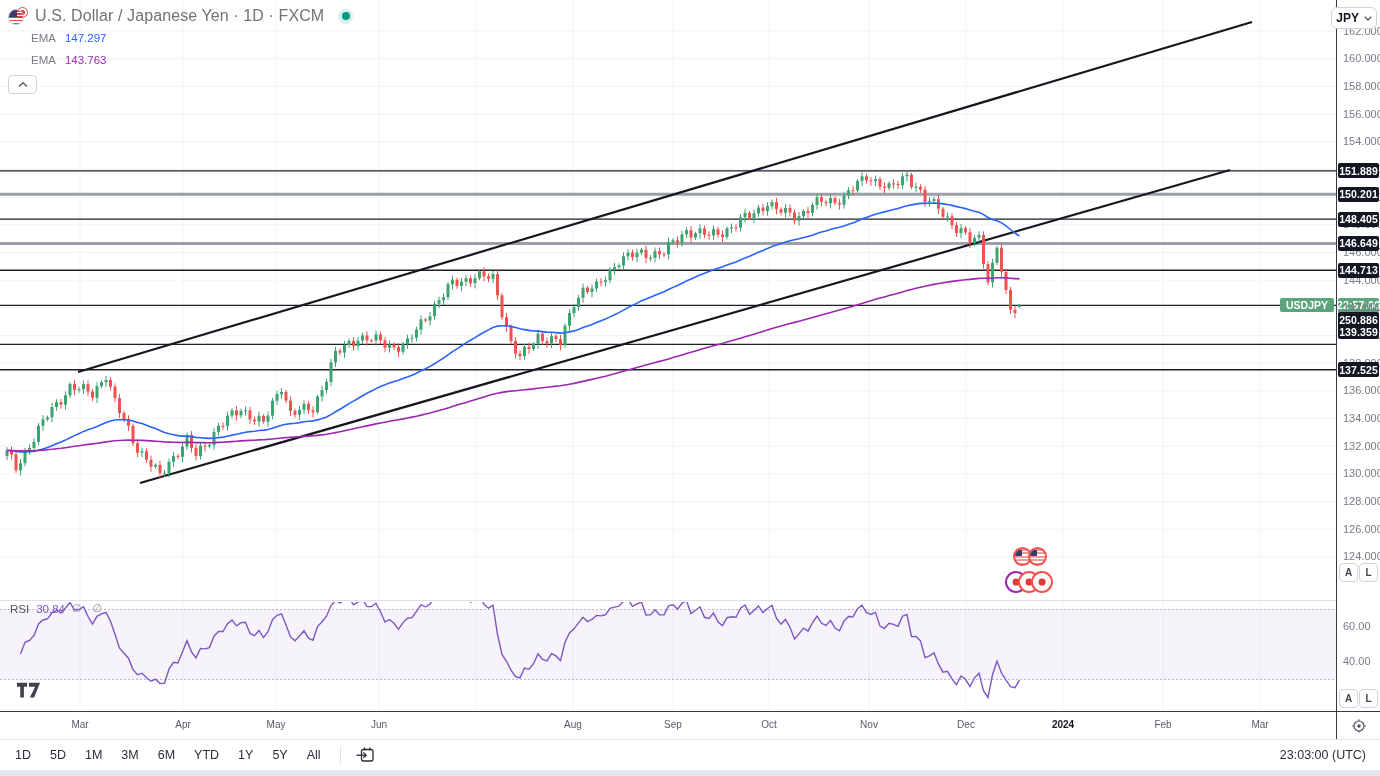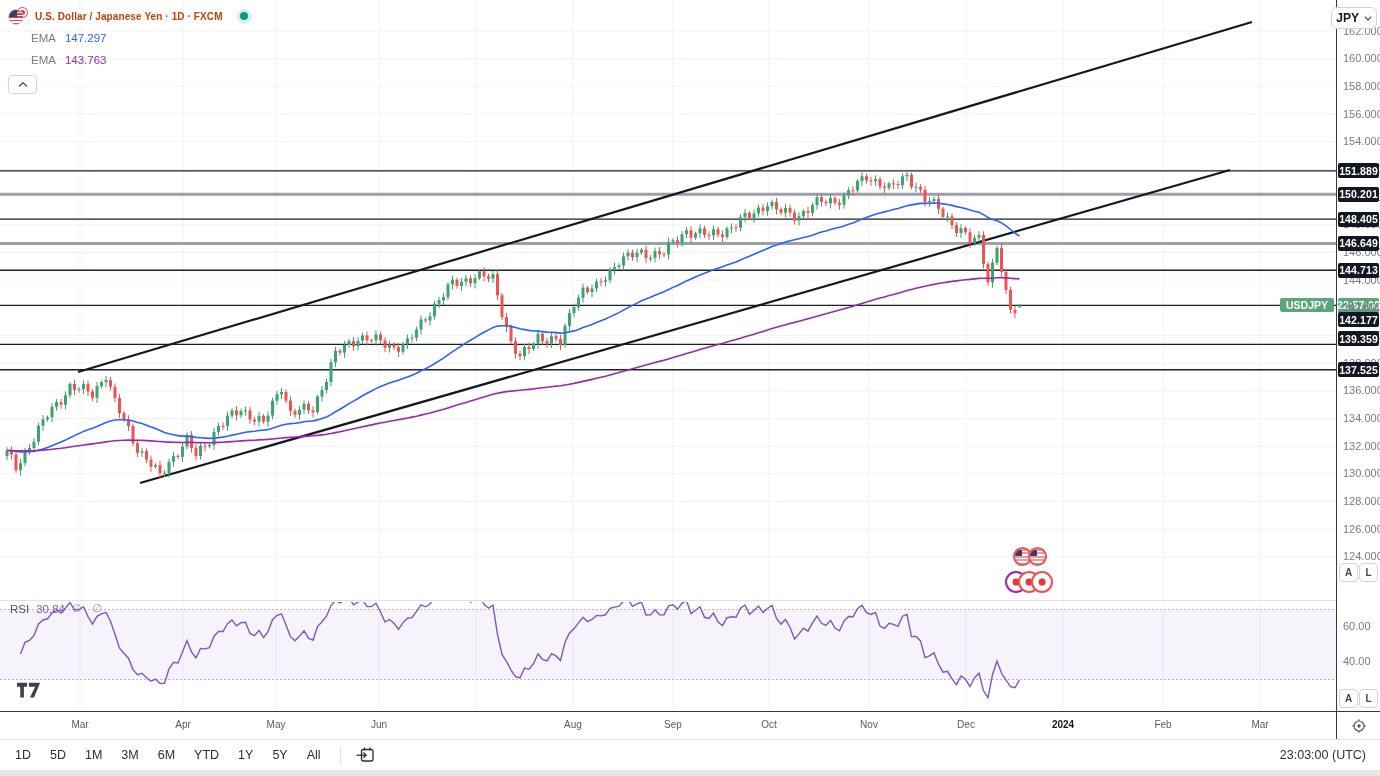--- a/index.html
+++ b/index.html
@@ -9,21 +9,21 @@
 
   
   .legend{position:absolute;left:8px;top:6px;z-index:5;}
   .sym-row{display:flex;align-items:center;height:20px;}
   .pair-flag{position:relative;width:20px;height:18px;margin-right:7px;flex:0 0 auto;}
   .pf-jp{position:absolute;right:0;top:0;width:11px;height:11px;border-radius:50%;background:#fff;border:1px solid #d8433f;box-sizing:border-box;}
   .pf-jp::after{content:"";position:absolute;left:50%;top:50%;width:5px;height:5px;margin:-2.5px 0 0 -2.5px;border-radius:50%;background:#d8433f;}
   .pf-us{position:absolute;left:0;bottom:0;width:16px;height:16px;border-radius:50%;overflow:hidden;
          background:repeating-linear-gradient(180deg,#df4040 0 1.6px,#fff 1.6px 3.2px);border:0.5px solid #c9cdd6;box-sizing:border-box;}
   .pf-us .canton{position:absolute;left:0;top:0;width:8px;height:7px;background:#3c3b6e;}
-  .sym-title{font-size:10px;font-weight:700;color:#c2410c;letter-spacing:.1px;}
+  .sym-title{font-size:16px;font-weight:400;color:#737373;letter-spacing:.1px;}
   .status-dot{width:15px;height:15px;border-radius:50%;background:rgba(8,153,129,.16);margin:0 10px 0 14px;
               display:flex;align-items:center;justify-content:center;}
   .status-dot i{width:8px;height:8px;border-radius:50%;background:#089981;}
   .ohlc{display:flex;gap:8px;font-size:12.5px;align-items:center;}
   .ohlc .k{color:#131722;}
   .ohlc .v{color:#089981;}
   .chg{color:#089981;font-size:12.5px;margin-left:2px;}
   .ind-row{display:flex;gap:9px;align-items:center;height:21px;font-size:11.5px;margin-top:1px;}
   .ind-name{color:#787b86;margin-left:23px;}
   .ind-val-blue{color:#2962FF;}
@@ -450,22 +450,22 @@
       <div class="tick" style="top: 439.7px;">132.000</div>
       <div class="tick" style="top: 467.38px;">130.000</div>
       <div class="tick" style="top: 495.06px;">128.000</div>
       <div class="tick" style="top: 522.74px;">126.000</div>
       <div class="tick" style="top: 550.42px;">124.000</div>
       <div class="pbadge" style="top: 163.436px;">151.889</div>
       <div class="pbadge" style="top: 186.798px;">150.201</div>
       <div class="pbadge" style="top: 211.655px;">148.405</div>
       <div class="pbadge" style="top: 235.958px;">146.649</div>
       <div class="pbadge" style="top: 262.752px;">144.713</div>
-      <div class="pbadge" style="top: 312.35px;">142.177</div>
-      <div class="pbadge" style="top: 331px;">139.359</div>
+      <div class="pbadge" style="top: 312.35px;">250.886</div>
+      <div class="pbadge" style="top: 324px;">139.359</div>
       <div class="pbadge" style="top: 362.234px;">137.525</div>
     </div>
 
   <div class="rsi-legend">
     <span class="rsi-name">RSI</span>
     <span class="rsi-val">30.84</span>
     <span class="rsi-na">∅ ∅</span>
   </div>
 
   <div class="watermark">

